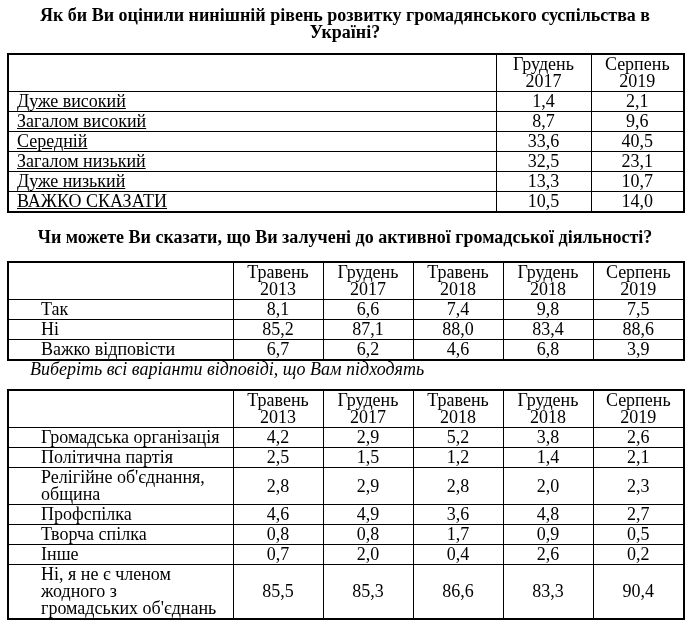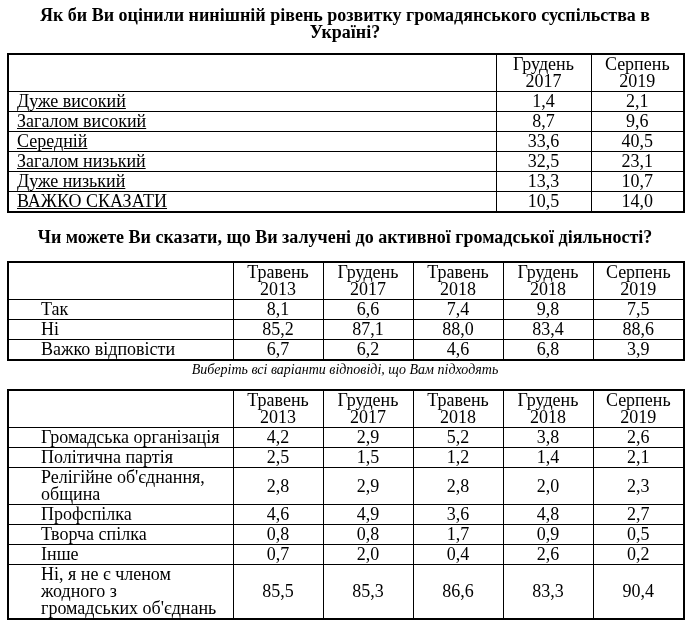--- a/index.html
+++ b/index.html
@@ -20,23 +20,22 @@
     text-align: center;
     font-weight: bold;
     font-size: 18px;
     line-height: 17px;
     margin: 0 30px;
   }
   .title-1 { padding-top: 7px; margin-bottom: 12px; }
   .title-2 { margin-top: 16px; margin-bottom: 15px; }
   .title-3 { margin-top: 14px; margin-bottom: 2px; }
   .q-subtitle {
-    text-align: center;
     font-style: italic;
-    font-size: 14px;
+    font-size: 18px;
     line-height: 17px;
     margin: 0 30px 11px 30px;
   }
   table.t {
     border-collapse: collapse;
     table-layout: fixed;
     width: 676px;
     margin-left: 7px;
     border: 2px solid #000000;
     font-size: 18px;

